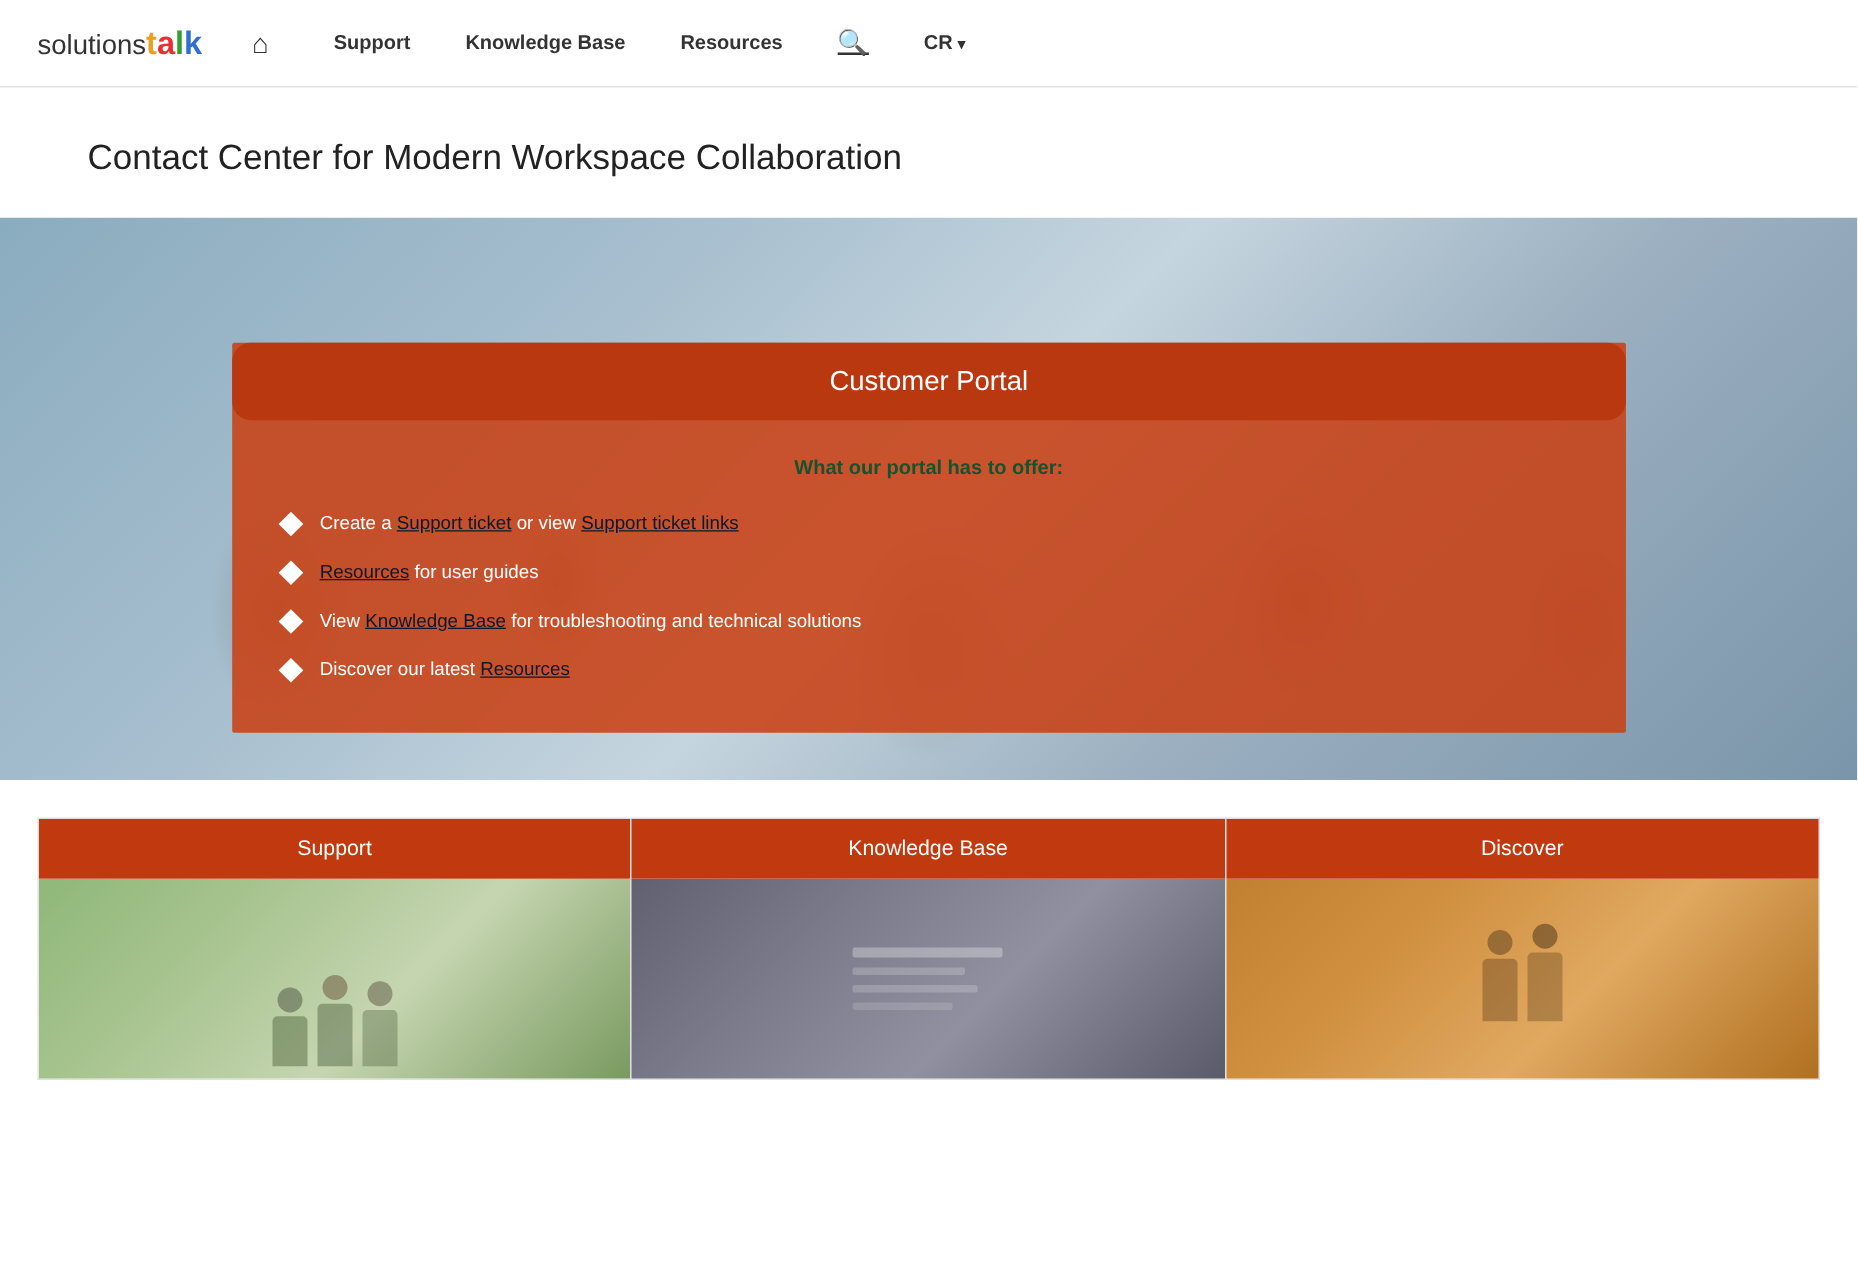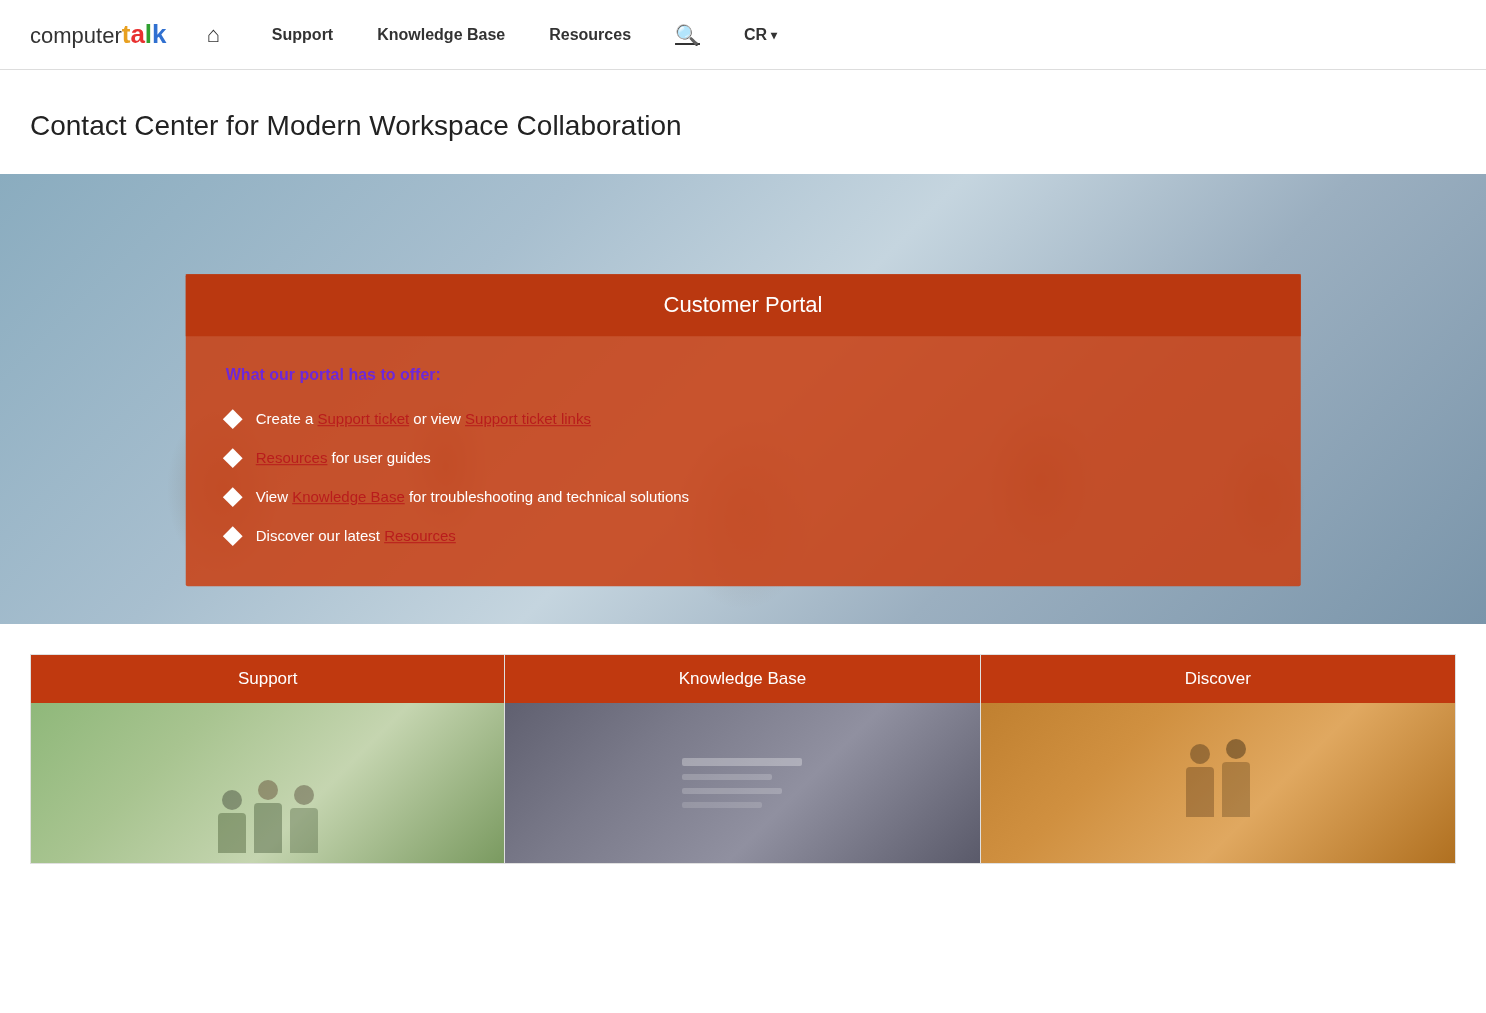--- a/index.html
+++ b/index.html
@@ -76,20 +76,21 @@
       height: 66px;
       display: flex;
       align-items: center;
       gap: 4px;
     }
     .nav-cr .chevron { font-size: 12px; }
 
     
     .hero-text {
       padding: 40px 30px 20px 30px;
+      margin-left: 40px;
     }
     .hero-title {
       font-size: 28px;
       font-weight: 400;
       color: #222;
       margin-bottom: 12px;
     }
     .hero-subtitle {
       font-size: 14px;
       color: #555;
@@ -134,29 +135,31 @@
       padding: 0;
       border-radius: 2px;
     }
     .banner-title {
       background: rgba(185, 55, 15, 0.95);
       color: #fff;
       text-align: center;
       padding: 18px 20px;
       font-size: 22px;
       font-weight: 400;
+      border-radius: 15px;
     }
     .banner-content {
       padding: 30px 40px 40px 40px;
     }
     .banner-offer {
-      color: #6d28d9;
+      color: #14532d;
       font-size: 16px;
       font-weight: 600;
       margin-bottom: 24px;
+      text-align: center;
     }
     .banner-list {
       list-style: none;
       display: flex;
       flex-direction: column;
       gap: 18px;
     }
     .banner-list li {
       display: flex;
       align-items: center;
@@ -166,21 +169,21 @@
       line-height: 1.4;
     }
     .diamond {
       width: 14px;
       height: 14px;
       background: #fff;
       transform: rotate(45deg);
       flex-shrink: 0;
     }
     .banner-link {
-      color: #b91c1c;
+      color: #0f172a;
       text-decoration: underline;
       cursor: pointer;
     }
 
     
     .cards-row {
       display: grid;
       grid-template-columns: 1fr 1fr 1fr;
       gap: 0;
       padding: 0 30px;
@@ -252,21 +255,21 @@
       height: 40px;
       border-radius: 4px 4px 0 0;
       background: rgba(0,0,0,0.25);
     }
   </style>
 </head>
 <body>
 
 <nav class="navbar">
   <a class="logo" href="#">
-    <span class="logo-computer">computer</span>
+    <span class="logo-computer">solutions</span>
       <span class="logo-talk"><span class="logo-t">t</span><span class="logo-a">a</span><span class="logo-l">l</span><span class="logo-k">k</span></span>
   </a>
   <div class="nav-links">
     <a class="nav-home" href="#">⌂</a>
     <a class="nav-item" href="#">Support</a>
     <a class="nav-item" href="#">Knowledge Base</a>
     <a class="nav-item" href="#">Resources</a>
     <a class="nav-search" href="#">🔍</a>
     <div class="nav-cr">
       <span>CR</span>

